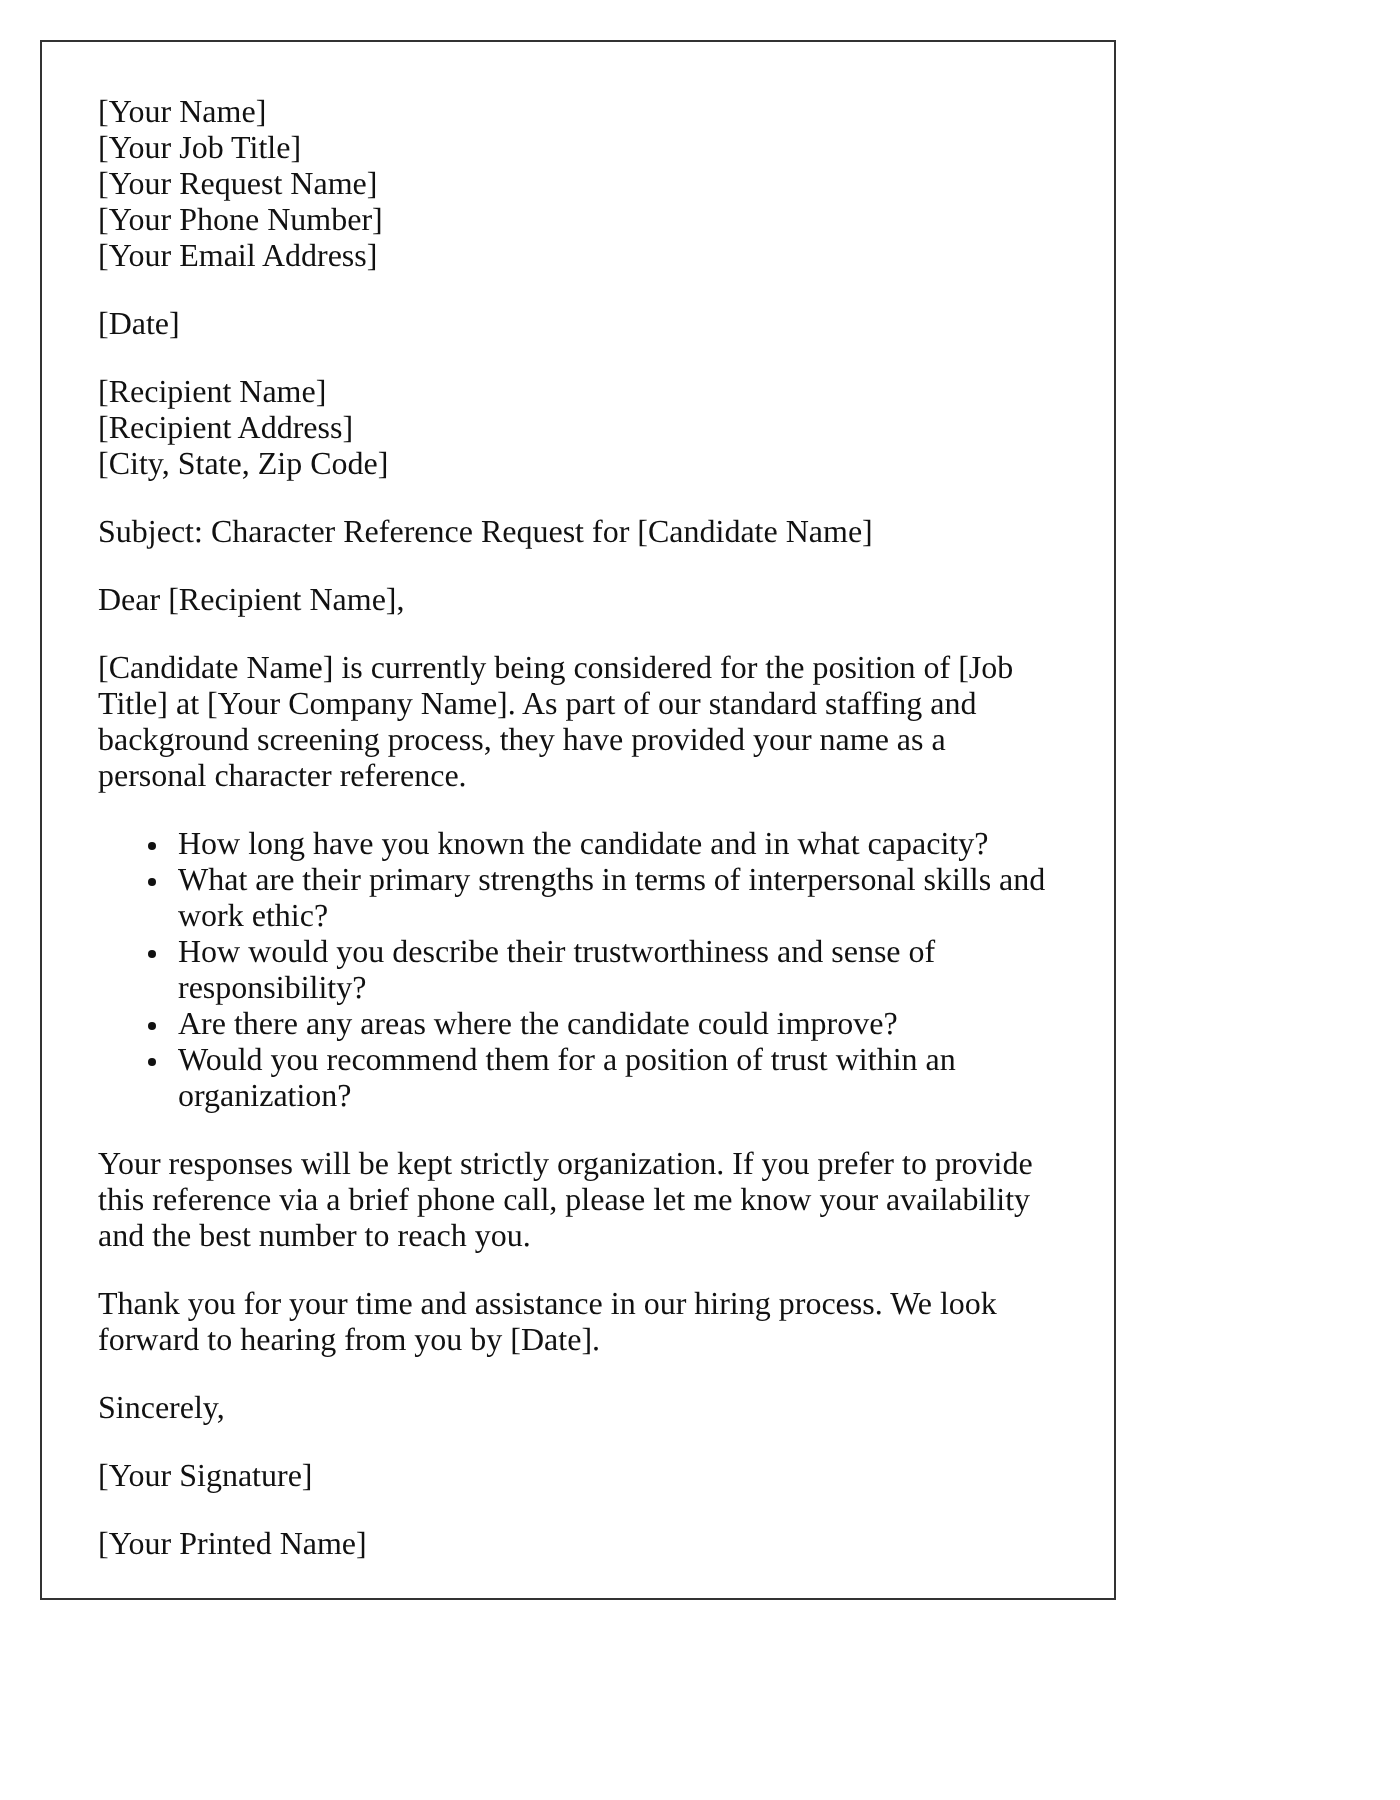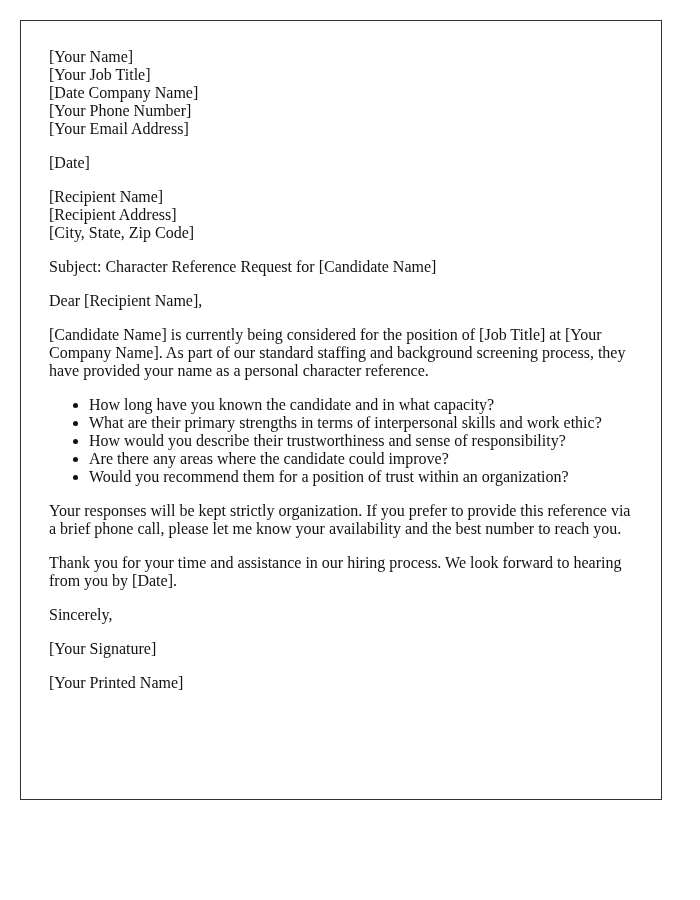--- a/index.html
+++ b/index.html
@@ -1,20 +1,20 @@
 <!DOCTYPE html>
 <html><head>
   <meta charset="utf-8">
   <style>
     html, body { margin: 0; padding: 0; background: #ffffff; }
     body { width: 700px; height: 900px; position: relative; overflow: hidden; }
     .letter {
       position: absolute;
       left: 20px; top: 20px;
-      width: 642px; height: 780px;
+      width: 538px; height: 780px;
       box-sizing: border-box;
       border: 1px solid #333333;
       padding: 27px 28px 0 28px;
       font-family: "Liberation Serif", "DejaVu Serif", serif;
       font-size: 16px;
       line-height: 18px;
       color: #111111;
     }
     .letter p { margin: 14px 0 16px 0; }
     .letter .block { margin: 0 0 16px 0; }
@@ -22,21 +22,21 @@
     .letter ul { margin: 0 0 16px 0; padding-left: 40px; }
     .letter li { margin: 0; }
   </style>
 </head>
 <body>
 
 <div class="letter">
   <div class="block">
     <div>[Your Name]</div>
     <div>[Your Job Title]</div>
-    <div>[Date Company Name]</div>
+    <div>[Your Request Name]</div>
     <div>[Your Phone Number]</div>
     <div>[Your Email Address]</div>
   </div>
 
   <p>[Date]</p>
 
   <div class="block">
     <div>[Recipient Name]</div>
     <div>[Recipient Address]</div>
     <div>[City, State, Zip Code]</div>

